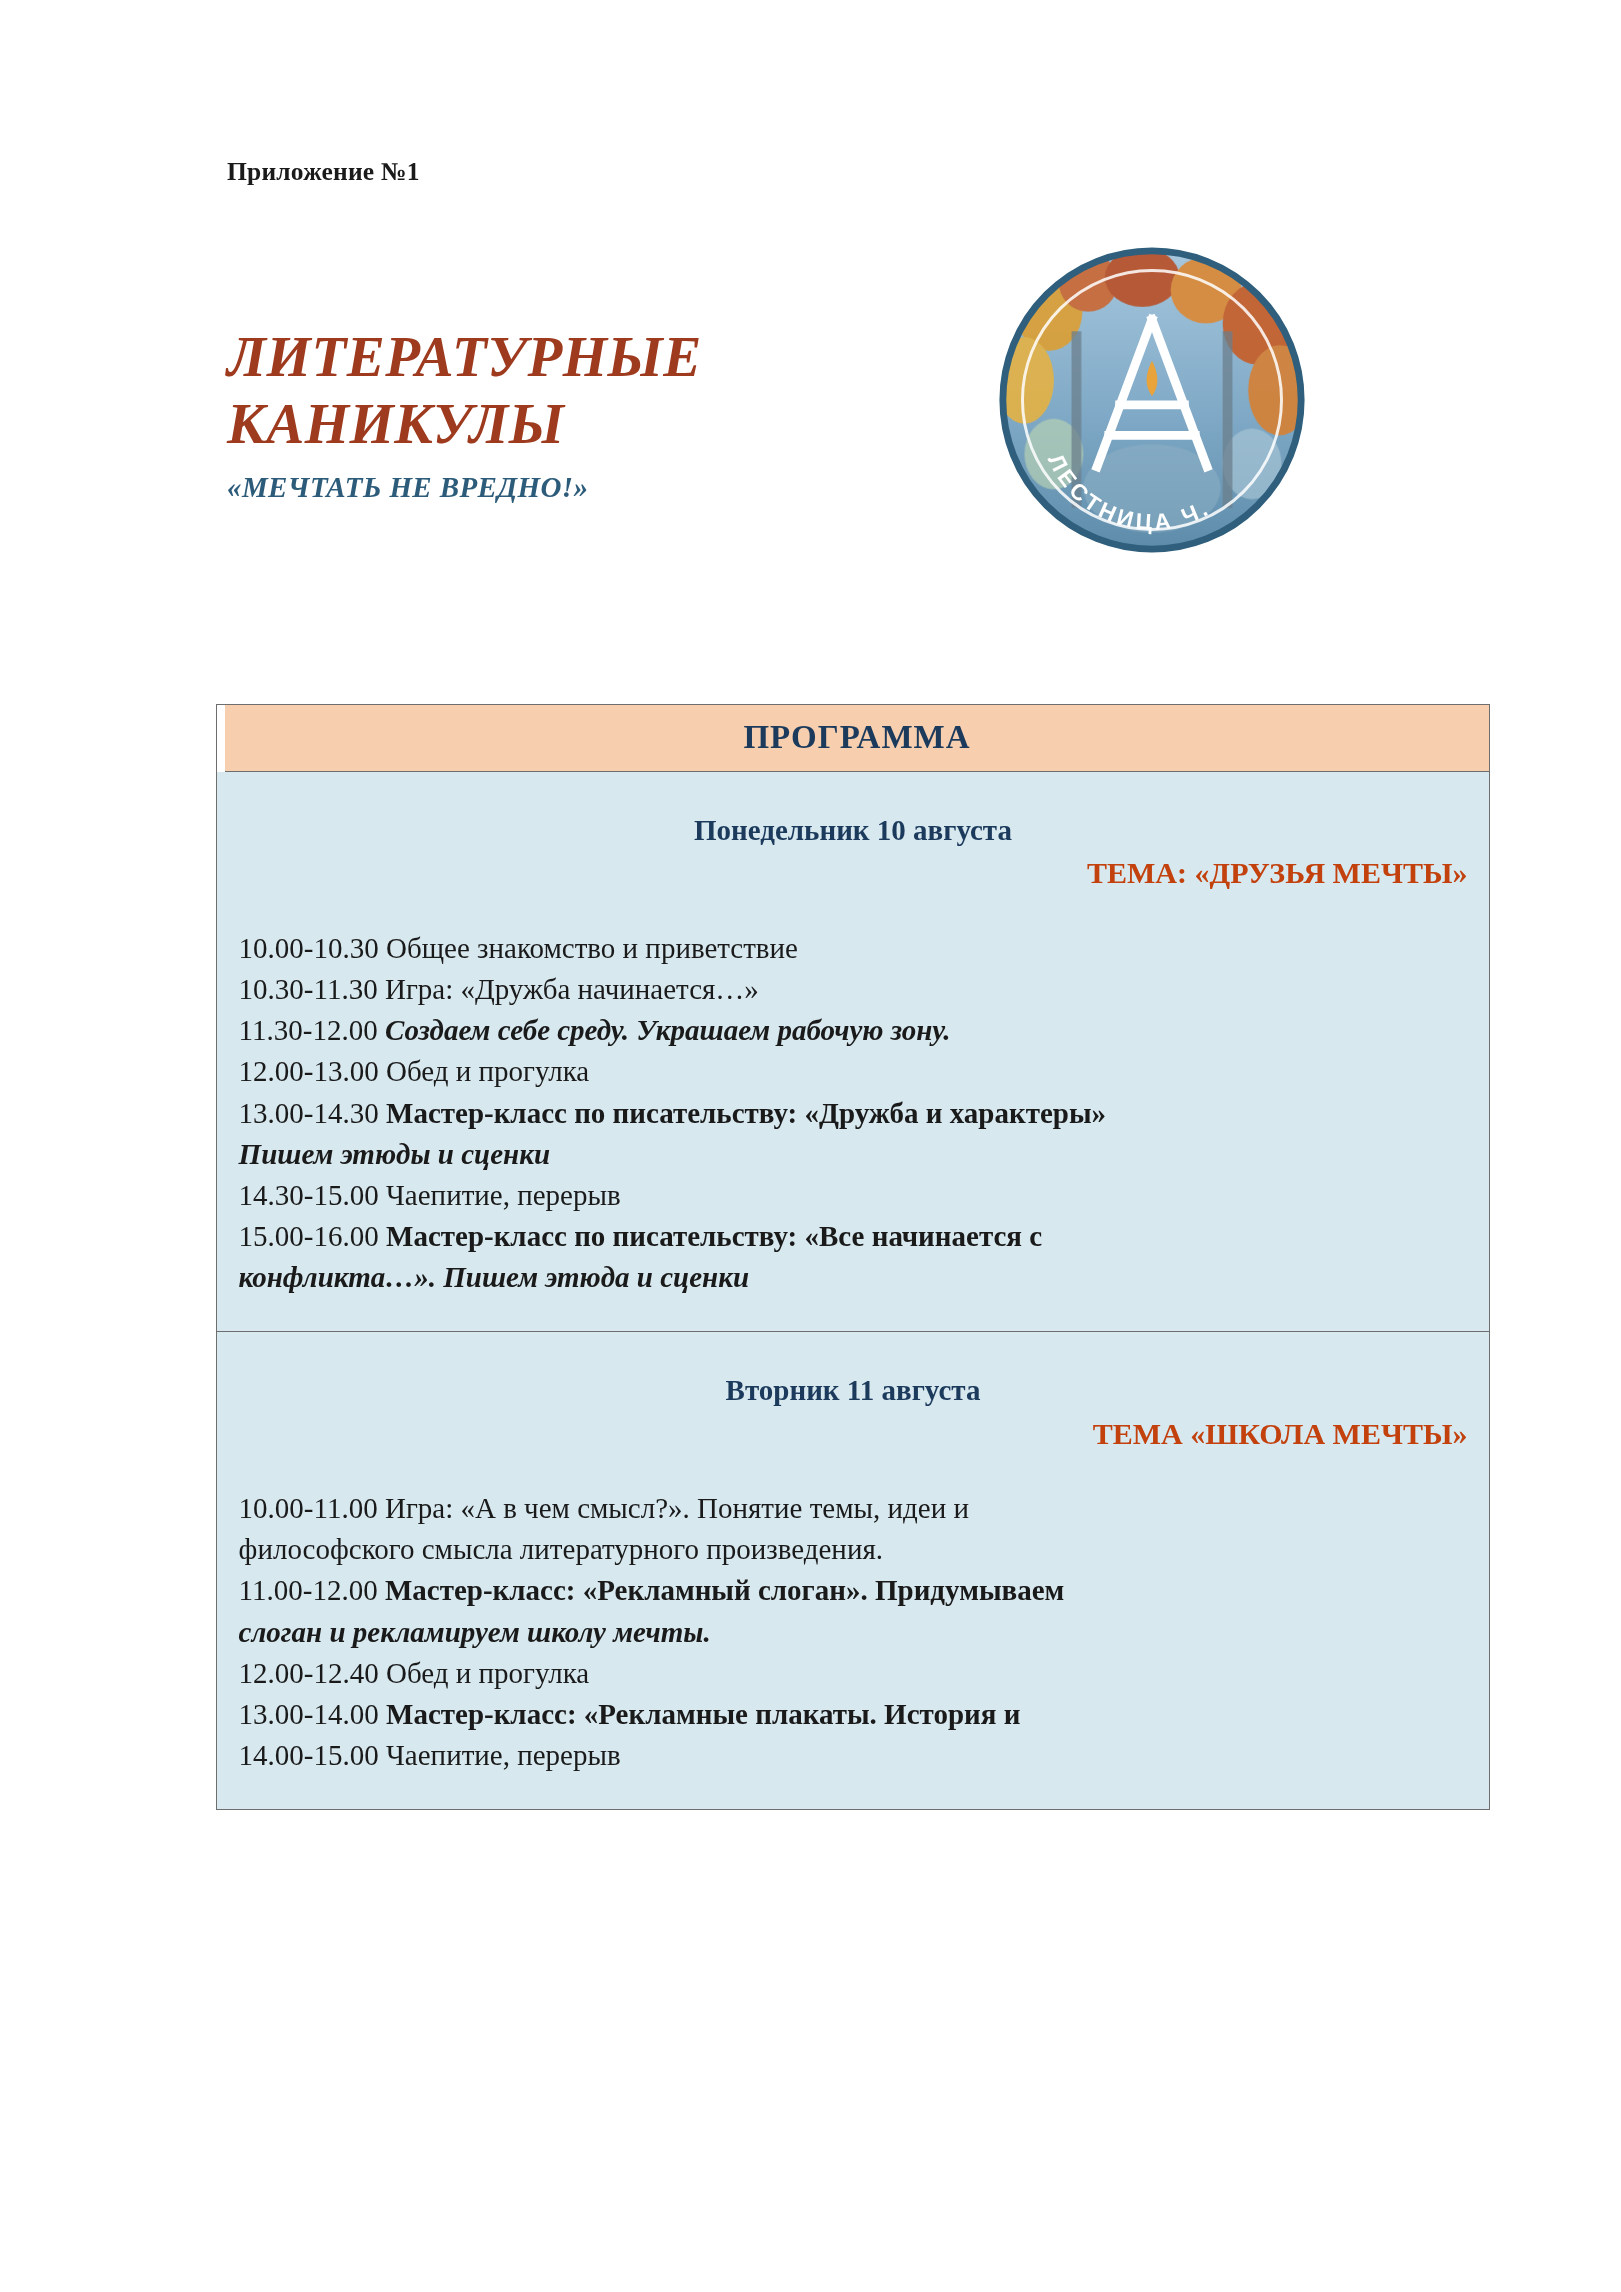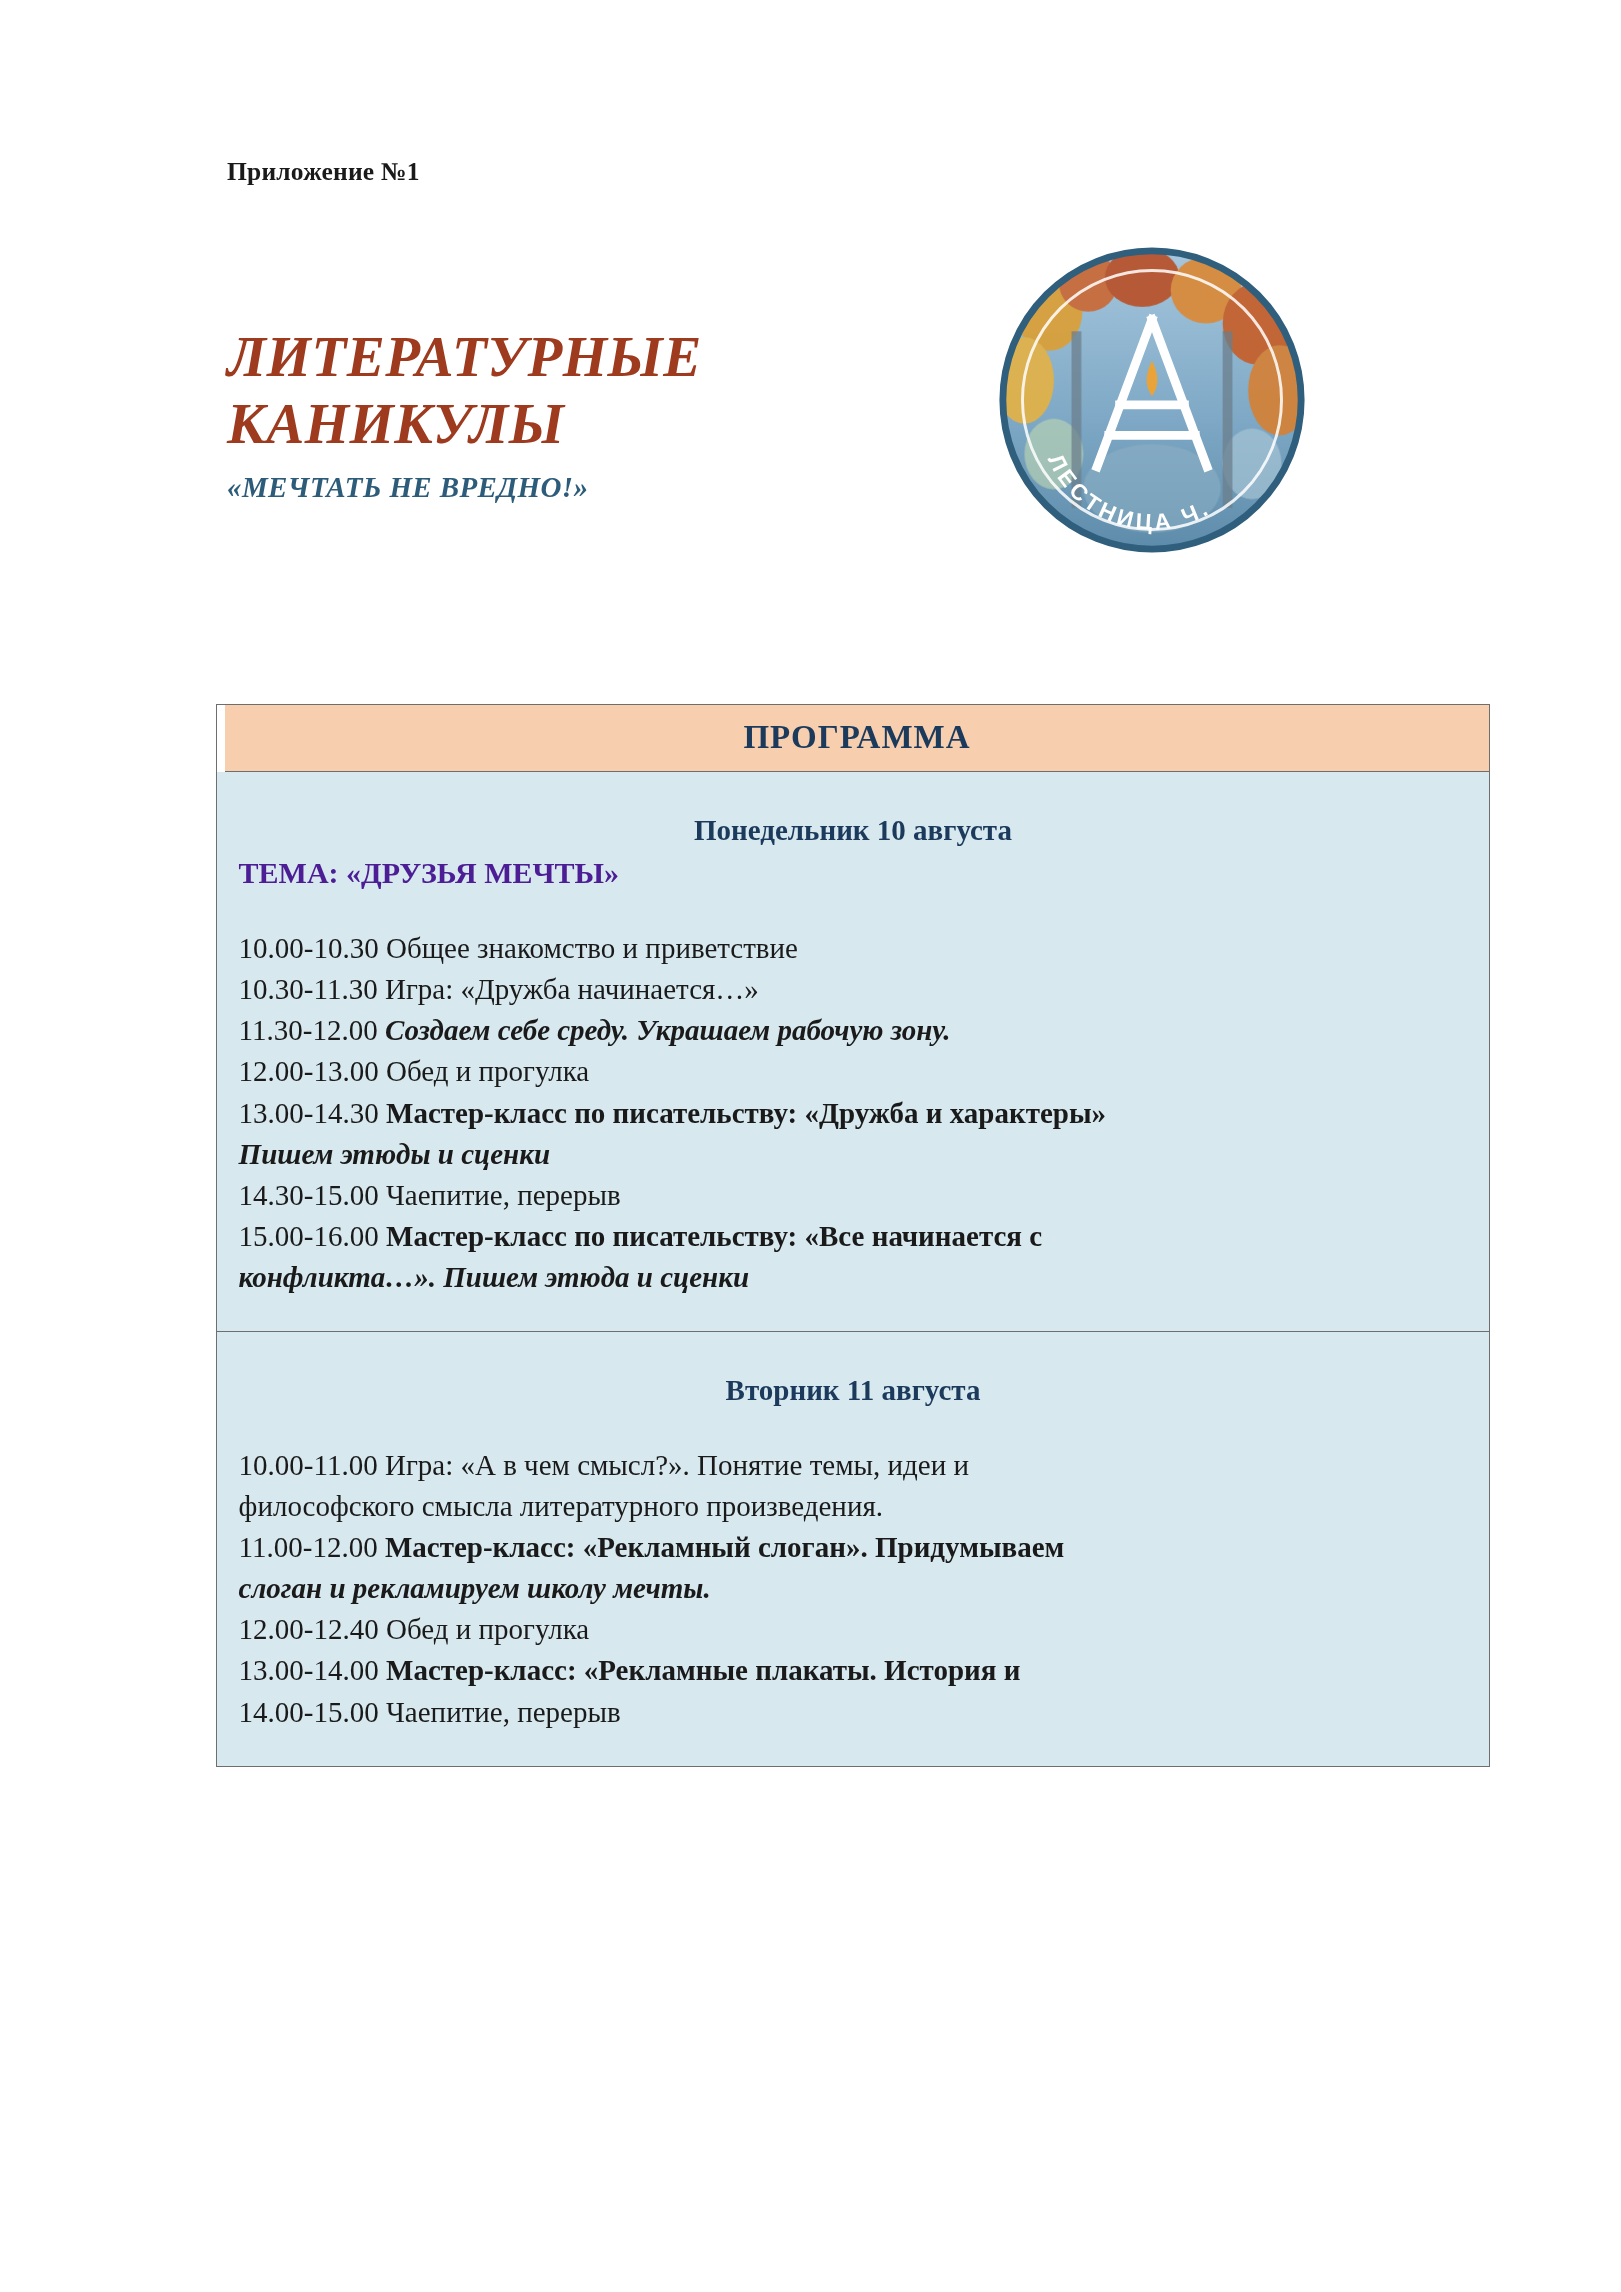--- a/index.html
+++ b/index.html
@@ -96,24 +96,24 @@
   }
   .day-head {
     text-align: center;
     font-size: 29px;
     font-weight: bold;
     color: #1b3a5c;
     line-height: 1.45;
     margin-bottom: 33px;
   }
   .day-theme {
-    text-align: left;
+    text-align: right;
     font-size: 30px;
     font-weight: bold;
-    color: #4c1d95;
+    color: #c2410c;
   }
   .entry {
     font-size: 29px;
     line-height: 1.42;
     color: #1a1a1a;
     margin: 0;
   }
   .b { font-weight: bold; }
   .i { font-style: italic; font-weight: bold; }
   .bi { font-weight: bold; font-style: italic; }
@@ -223,20 +223,21 @@
         <span class="b">Мастер-класс по писательству: «Все начинается с</span>
       </p>
       <p class="entry">
         <span class="bi">конфликта…». Пишем этюда и сценки</span>
       </p>
     </div>
 
     <div class="day">
       <div class="day-head">
         <div>Вторник 11 августа</div>
+        <div class="day-theme">ТЕМА «ШКОЛА МЕЧТЫ»</div>
       </div>
       <p class="entry">
         <span>10.00-11.00 </span>
         <span> Игра: «А в чем смысл?». Понятие темы, идеи и</span>
       </p>
       <p class="entry">
         <span>философского смысла литературного произведения.</span>
       </p>
       <p class="entry">
         <span>11.00-12.00 </span>

